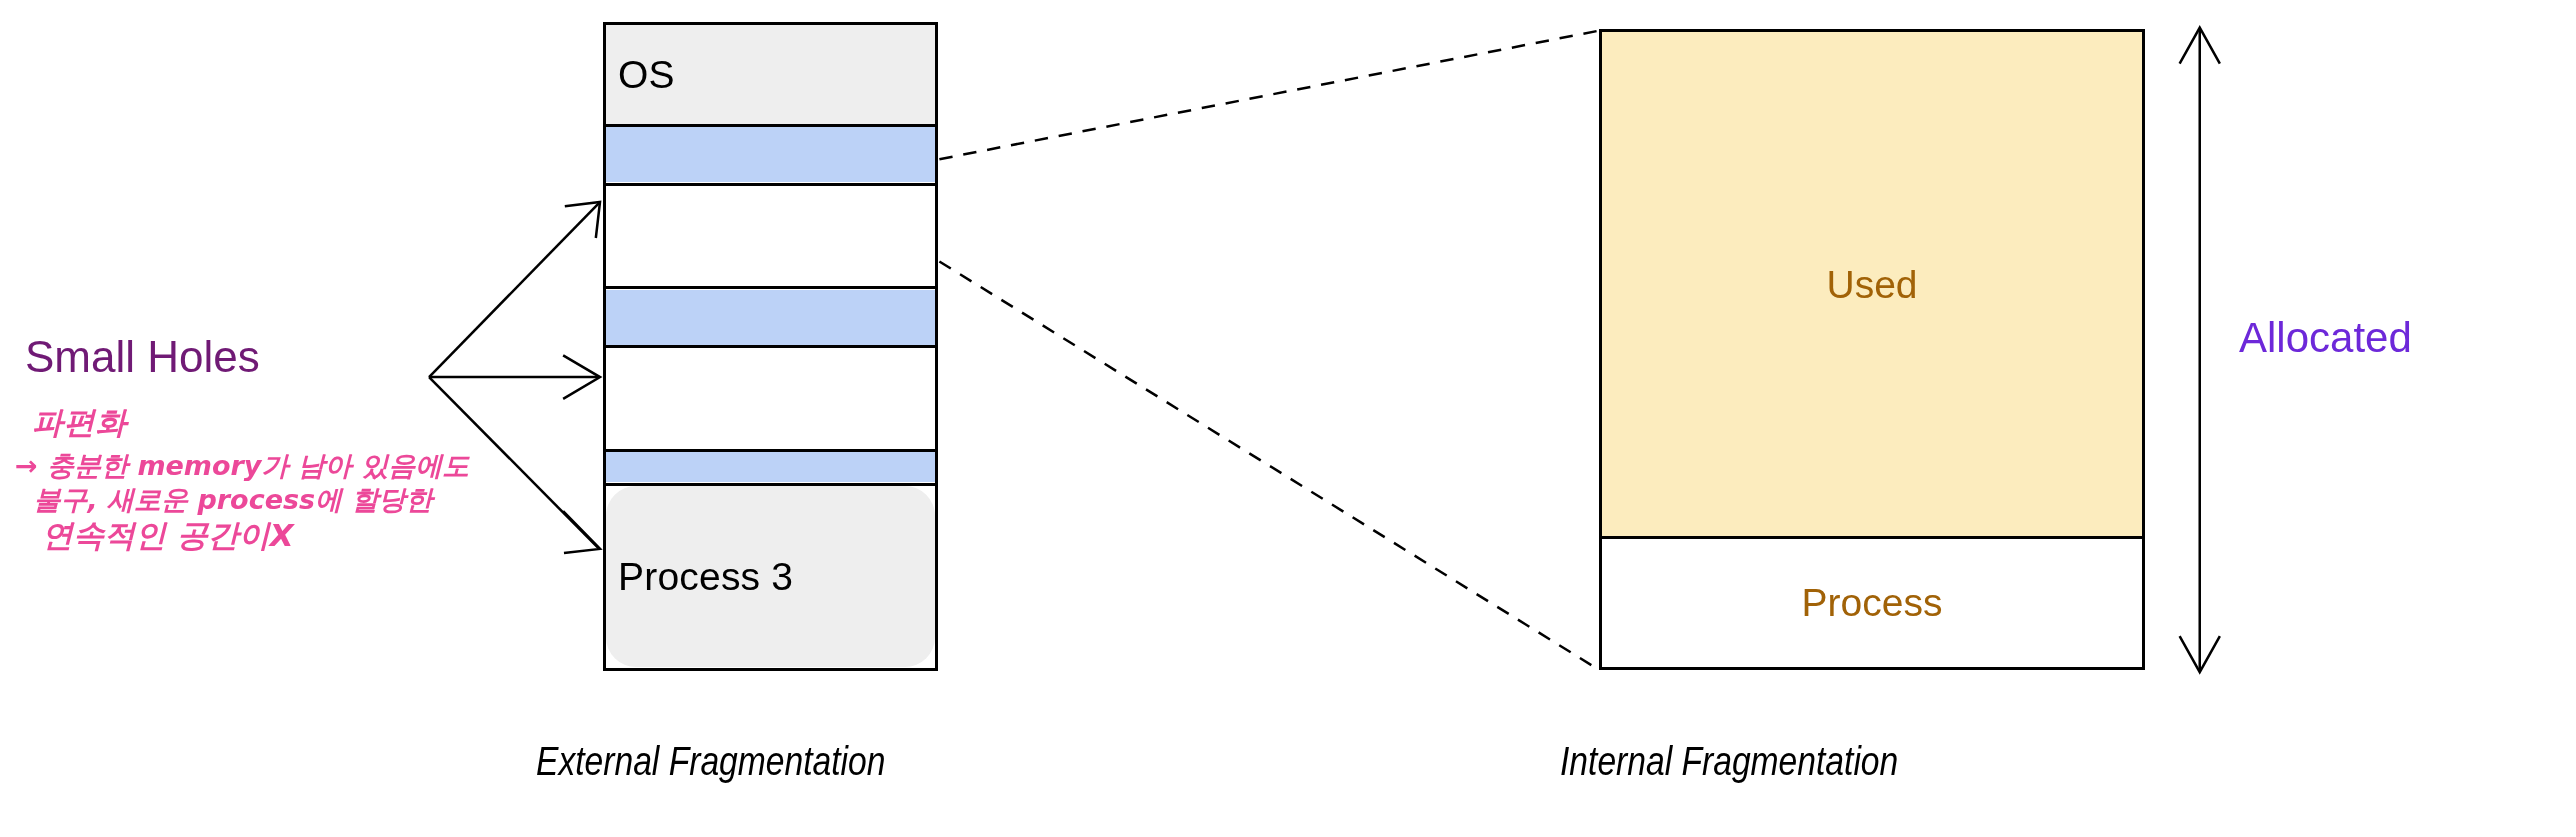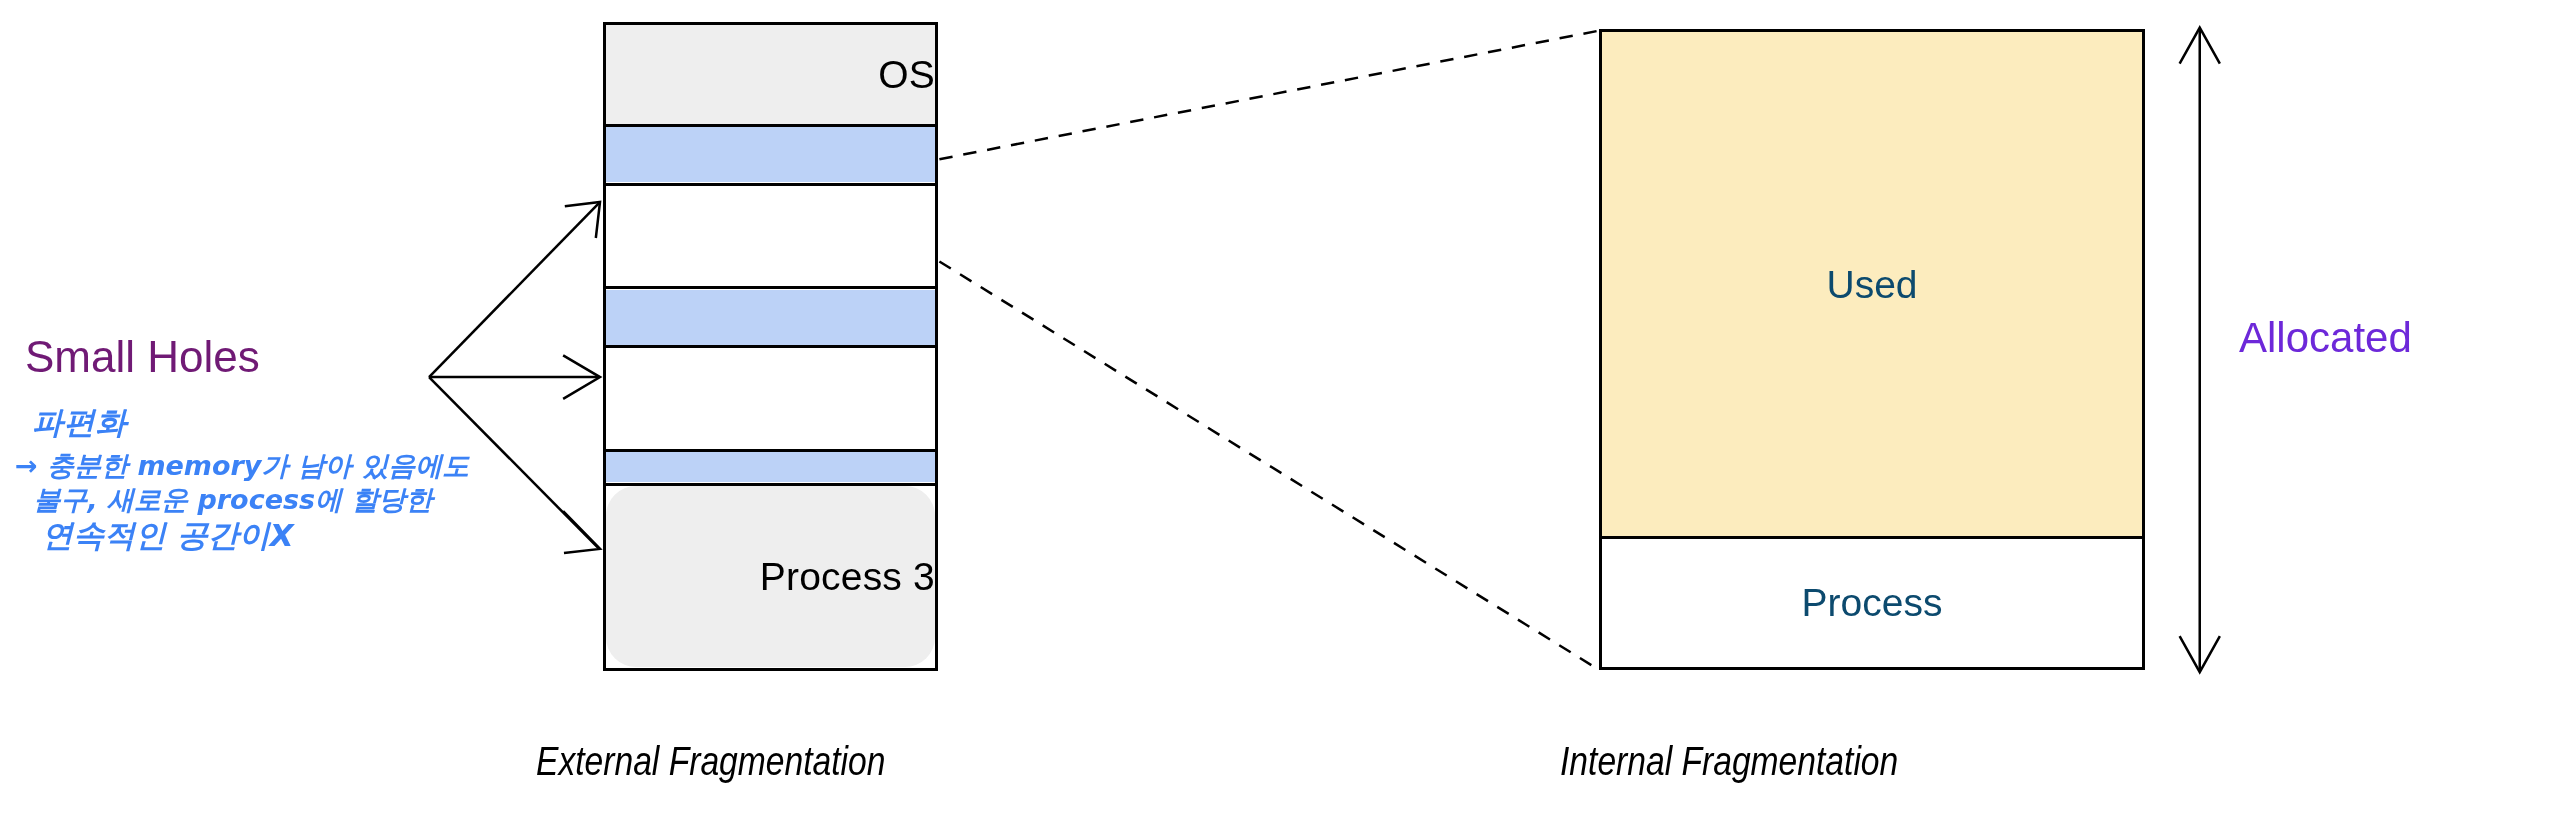--- a/index.html
+++ b/index.html
@@ -29,25 +29,26 @@
     border: 3.4px solid #000000;
     box-sizing: border-box;
   }
   .mem-block {
     position: absolute;
     left: 0;
     width: 100%;
     box-sizing: border-box;
     display: flex;
     align-items: center;
-    justify-content: flex-end;
+    justify-content: flex-start;
     font-size: 39px;
     line-height: 1;
     color: #000000;
     letter-spacing: 0.2px;
+    padding-left: 12px;
   }
   .mem-block.proc { background: #eeeeee; }
   .mem-block.hole { background: #bcd2f7; }
   .mem-sep {
     position: absolute;
     left: 0;
     width: 100%;
     height: 3.4px;
     background: #000000;
   }
@@ -65,21 +66,21 @@
   .alloc-part {
     position: absolute;
     left: 0;
     width: 100%;
     box-sizing: border-box;
     display: flex;
     align-items: center;
     justify-content: center;
     font-size: 39px;
     line-height: 1;
-    color: #0c4a6e;
+    color: #a16207;
   }
   .alloc-part.used   { background: #fcecbe; }
   .alloc-part.unused { background: #ffffff; }
   #alloc-divider {
     position: absolute;
     left: 0;
     width: 100%;
     height: 3.4px;
     background: #000000;
   }
@@ -116,21 +117,21 @@
   }
   #caption-external { left: 536px; top: 741px; }
   #caption-internal { left: 1560px; top: 741px; }
 
   
   #handwriting {
     position: absolute;
     left: 15px;
     top: 406px;
     width: 394px;
-    color: #3b82f6;
+    color: #ec4899;
     font-family: "DejaVu Sans", sans-serif;
     font-weight: bold;
     font-style: italic;
     line-height: 1.08;
   }
   #hw-line-1 {
     font-size: 31px;
     margin-left: 17px;
     white-space: nowrap;
     letter-spacing: 0.8px;

